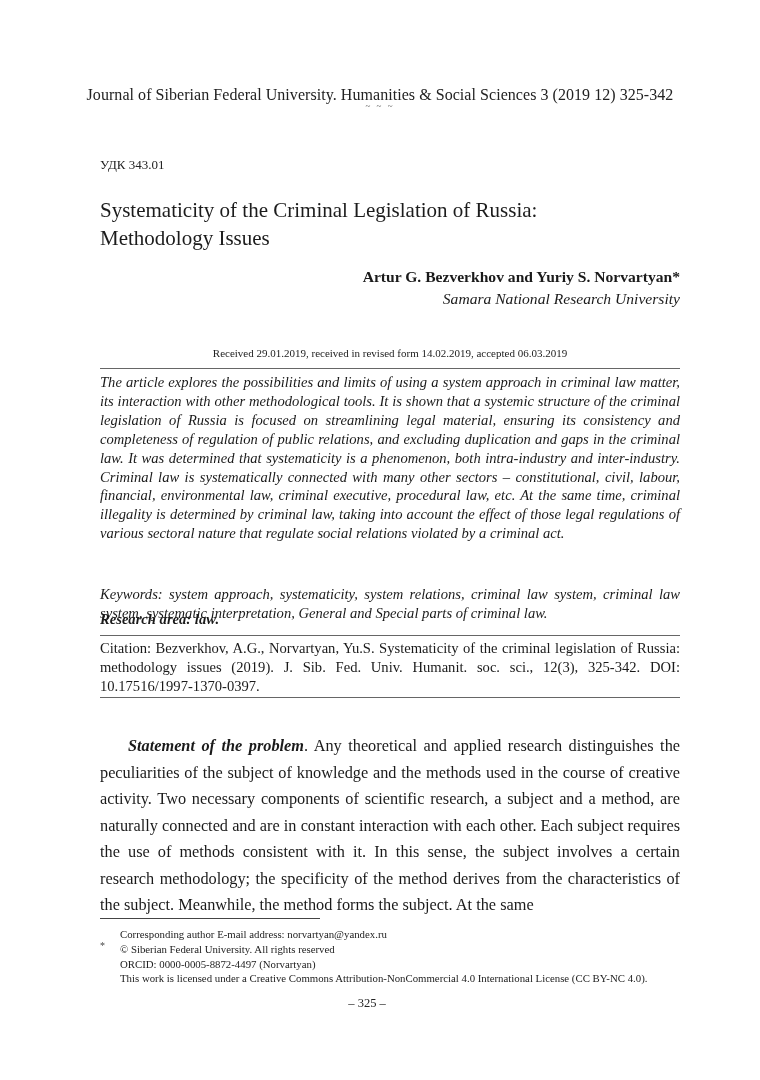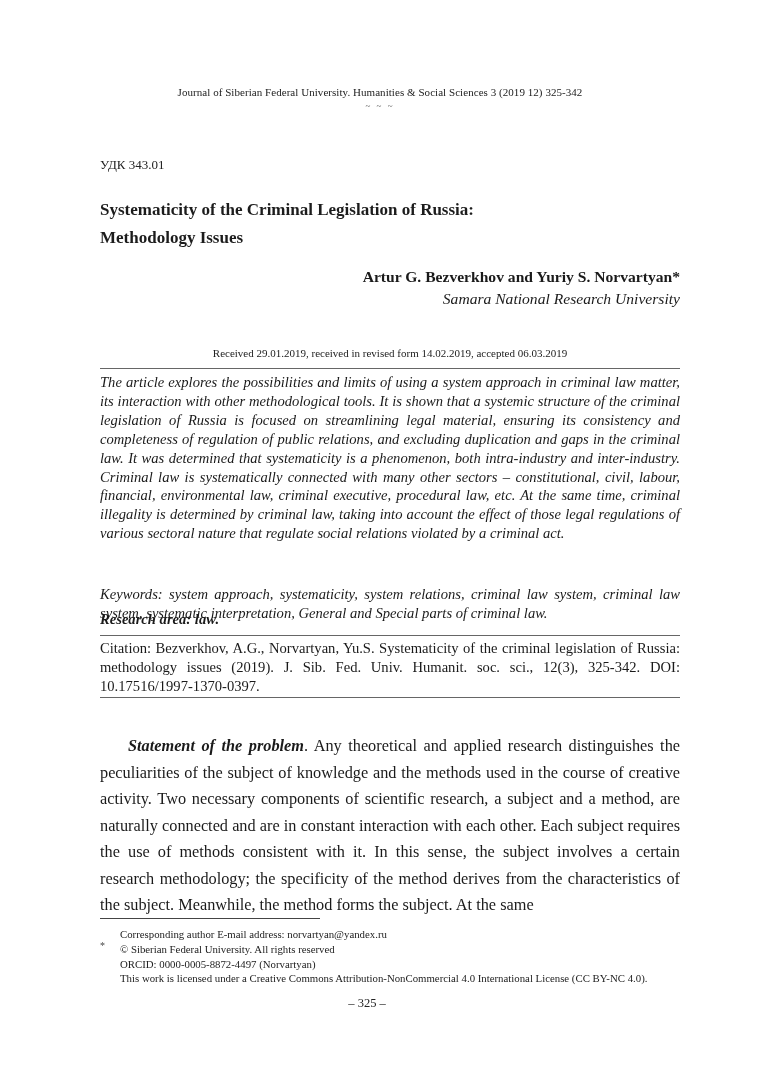--- a/index.html
+++ b/index.html
@@ -4,30 +4,30 @@
 <style>
   html, body { margin: 0; padding: 0; background: #ffffff; }
   body {
     width: 760px; height: 1080px; position: relative; overflow: hidden;
     font-family: "Liberation Serif", "DejaVu Serif", serif;
     color: #1a1a1a;
   }
   .abs { position: absolute; }
   .journal-header {
     left: 0; width: 760px; top: 86px; text-align: center;
-    font-size: 11px; color: #222; letter-spacing: 0.05px;
+    font-size: 16px; color: #222; letter-spacing: 0.05px;
   }
   .tilde {
     left: 0; width: 760px; top: 101px; text-align: center;
     font-size: 9px; color: #555; letter-spacing: 2px;
   }
   .udk { left: 100px; top: 157px; font-size: 13px; color: #222; }
   .title {
     left: 100px; top: 196px; width: 580px;
-    font-weight: bold; font-size: 17px; line-height: 28px; color: #1c1c1c;
+    font-weight: normal; font-size: 21px; line-height: 28px; color: #1c1c1c;
   }
   .authors {
     right: 80px; top: 266px; text-align: right; width: 500px;
     font-size: 15.6px; line-height: 22px;
   }
   .authors .names { font-weight: bold; }
   .authors .aff { font-style: italic; }
   .received {
     left: 100px; width: 580px; top: 347px; text-align: center;
     font-size: 11px; color: #222;

